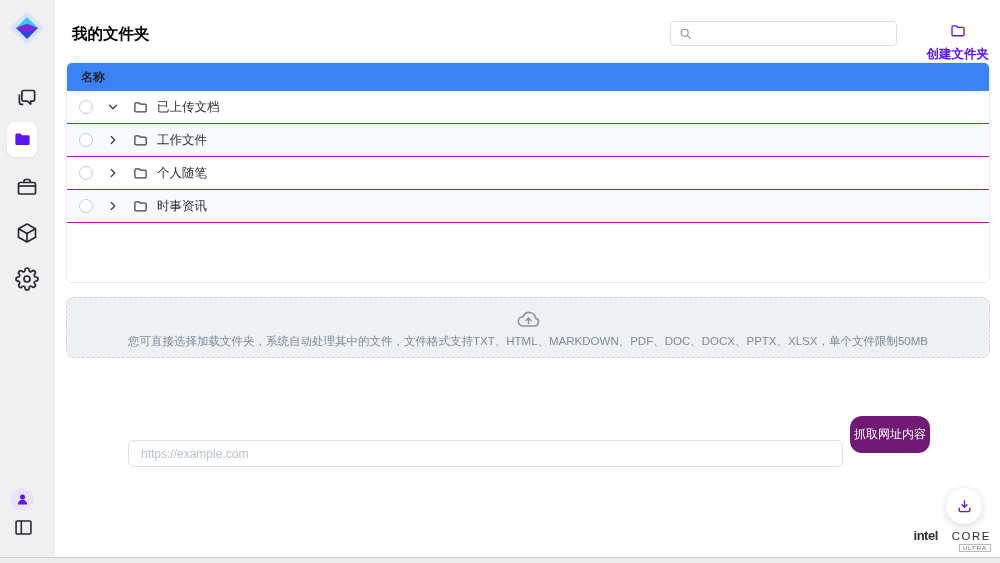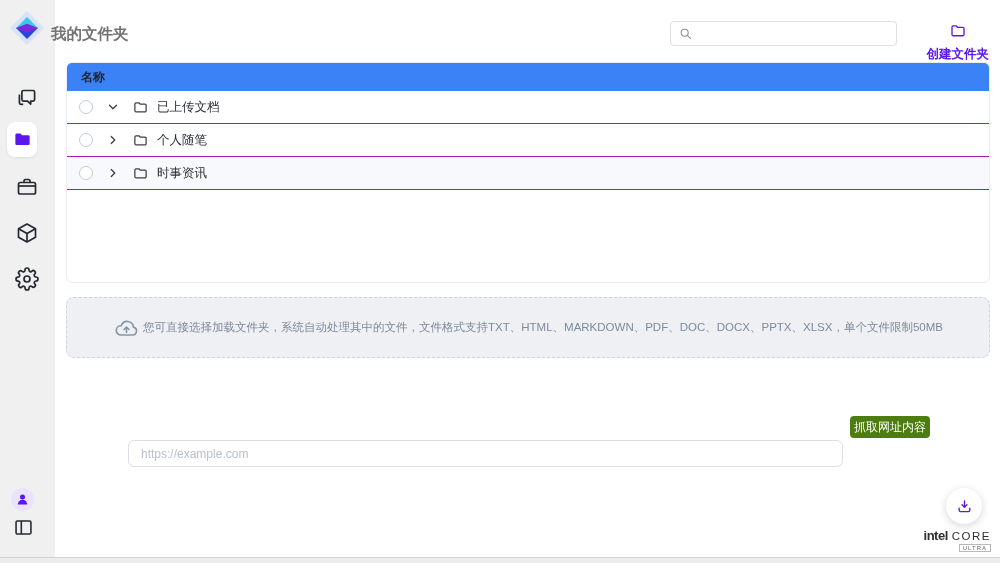--- a/index.html
+++ b/index.html
@@ -16,53 +16,53 @@
   .active-card { position:absolute; left:7px; top:122px; width:30px; height:35px; background:#ffffff; border-radius:8px; box-shadow:0 1px 3px rgba(0,0,0,.08); display:flex; align-items:center; justify-content:center; cursor:pointer; }
   .active-card svg { width:19px; height:19px; }
   .icon-brief { top:175px; }
   .icon-cube { top:221px; }
   .icon-gear { top:267px; }
   .avatar { position:absolute; left:11px; top:488px; width:23px; height:23px; border-radius:50%; background:#eae3fb; display:flex; align-items:center; justify-content:center; cursor:pointer; }
   .avatar svg { width:15px; height:15px; }
   .icon-panel { top:517px; left:13px; width:21px; height:21px; }
 
   
-  .page-title { position:absolute; left:51px; top:24px; font-size:15.5px; font-weight:bold; color:#737373; }
+  .page-title { position:absolute; left:72px; top:24px; font-size:15.5px; font-weight:bold; color:#000000; }
   .search-box { position:absolute; left:670px; top:21px; width:227px; height:25px; border:1px solid #dcdfe6; border-radius:4px; background:#fff; display:flex; align-items:center; padding-left:8px; }
   .search-box svg { width:13px; height:13px; }
   .search-box input { border:none; outline:none; flex:1; font-size:12px; padding:0 8px 0 6px; color:#333; background:transparent; }
   .create-btn { position:absolute; right:11px; top:23px; display:flex; align-items:center; gap:7px; color:#5b16f0; font-size:12.5px; font-weight:bold; background:none; border:none; cursor:pointer;flex-direction:column; }
   .create-btn svg { width:16px; height:16px; }
 
   
   .table-card { position:absolute; left:66px; top:62px; width:924px; height:221px; background:#fff; border:1px solid #ecedf2; border-radius:6px; overflow:hidden; }
   .table-head { height:28px; background:#3b82f6; display:flex; align-items:center; padding-left:14px; font-size:12px; font-weight:bold; color:#1f2430; }
   .t-row { height:33px; display:flex; align-items:center; padding-left:12px; cursor:pointer; border-bottom:1px solid #a21caf; }
   .t-row.alt { background:#f8f9fc; }
   .chk { width:14px; height:14px; border:1.5px solid #c5cad3; border-radius:50%; background:#fff; margin-right:13px; flex:none; cursor:pointer; }
   .chev { width:14px; height:14px; color:#3a3f4a; margin-right:13px; flex:none; }
   .fold { width:15px; height:15px; color:#3a3f4a; margin-right:9px; flex:none; }
   .row-name { font-size:12.5px; color:#2a2e38; }
 
   
-  .dropzone { position:absolute; left:66px; top:297px; width:924px; height:61px; background:#eef0f4; border:1px dashed #cfd4dc; border-radius:8px; display:flex; flex-direction:row; align-items:center; justify-content:center; gap:3px; cursor:pointer; }
+  .dropzone { position:absolute; left:66px; top:297px; width:924px; height:61px; background:#eef0f4; border:1px dashed #cfd4dc; border-radius:8px; display:flex; flex-direction:column; align-items:center; justify-content:center; gap:3px; cursor:pointer; }
   .dropzone svg { width:27px; height:24px; }
   .drop-hint { font-size:11.5px; color:#7f8a9b; }
 
   .or-label { position:absolute; left:55px; right:0; top:384px; text-align:center; font-size:11px; color:#9aa2ae; }
 
   .url-input { position:absolute; left:128px; top:440px; width:715px; height:27px; border:1px solid #dcdfe4; border-radius:6px; padding:0 12px; font-size:12px; color:#333; outline:none; font-family:"Liberation Sans","DejaVu Sans",sans-serif; }
   .url-input::placeholder { color:#b9c0ca; }
-  .fetch-btn { position:absolute; left:850px; top:416px; width:80px; height:22px; background:#4d7c0f; color:#ffffff; font-size:12px; border:none; border-radius:4px; cursor:pointer; font-family:"Liberation Sans","DejaVu Sans",sans-serif; }
+  .fetch-btn { position:absolute; left:850px; top:416px; width:80px; height:37px; background:#701a75; color:#ffffff; font-size:12px; border:none; border-radius:12px; cursor:pointer; font-family:"Liberation Sans","DejaVu Sans",sans-serif; }
 
   
   .fab { position:absolute; left:946px; top:488px; width:36px; height:36px; border-radius:50%; background:#fff; box-shadow:0 2px 8px rgba(0,0,0,.16); border:none; display:flex; align-items:center; justify-content:center; cursor:pointer; }
   .fab svg { width:17px; height:17px; }
   .intel { position:absolute; left:929px; top:528px; width:62px; color:#2f2f31; }
-  .intel-line { display:flex; align-items:baseline; justify-content:flex-end; gap:4px; }
+  .intel-line { display:flex; align-items:baseline; justify-content:flex-end; gap:14px; }
   .intel-word { font-size:13px; font-weight:bold; letter-spacing:-0.5px; }
   .core-word { font-size:11.5px; letter-spacing:1.5px; font-weight:normal; text-transform:uppercase; font-variant:small-caps; }
   .ultra-badge { display:block; margin-left:auto; margin-top:1px; width:max-content; font-size:6px; letter-spacing:1px; color:#6a6a6a; border:1px solid #b9b9b9; padding:0 3px; text-transform:uppercase; }
 
   .bottom-strip { position:absolute; left:0; bottom:0; width:1000px; height:6px; background:#ececec; border-top:1px solid #d3d3d3; }
 </style>
 </head>
 <body>
 
 <div class="app">
@@ -152,20 +152,30 @@
       <span class="chk"></span>
       <svg class="chev" viewBox="0 0 24 24" fill="none" stroke="currentColor" stroke-width="2.2" stroke-linecap="round" stroke-linejoin="round">
           <polyline points="6 9 12 15 18 9"></polyline>
         </svg>
       <svg class="fold" viewBox="0 0 24 24" fill="none" stroke="currentColor" stroke-width="2" stroke-linejoin="round">
           <path d="M3 6.2 a1.8 1.8 0 0 1 1.8-1.8 h4.7 l2 2.1 H19.2 a1.8 1.8 0 0 1 1.8 1.8 v9 a1.8 1.8 0 0 1-1.8 1.8 H4.8 A1.8 1.8 0 0 1 3 17.3 z"></path>
         </svg>
       <span class="row-name">已上传文档</span>
     </div>
 
+    <div class="t-row alt">
+      <span class="chk"></span>
+      <svg class="chev" viewBox="0 0 24 24" fill="none" stroke="currentColor" stroke-width="2.2" stroke-linecap="round" stroke-linejoin="round">
+          <polyline points="9 6 15 12 9 18"></polyline>
+        </svg>
+      <svg class="fold" viewBox="0 0 24 24" fill="none" stroke="currentColor" stroke-width="2" stroke-linejoin="round">
+          <path d="M3 6.2 a1.8 1.8 0 0 1 1.8-1.8 h4.7 l2 2.1 H19.2 a1.8 1.8 0 0 1 1.8 1.8 v9 a1.8 1.8 0 0 1-1.8 1.8 H4.8 A1.8 1.8 0 0 1 3 17.3 z"></path>
+        </svg>
+      <span class="row-name">工作文件</span>
+    </div>
 
     <div class="t-row">
       <span class="chk"></span>
       <svg class="chev" viewBox="0 0 24 24" fill="none" stroke="currentColor" stroke-width="2.2" stroke-linecap="round" stroke-linejoin="round">
           <polyline points="9 6 15 12 9 18"></polyline>
         </svg>
       <svg class="fold" viewBox="0 0 24 24" fill="none" stroke="currentColor" stroke-width="2" stroke-linejoin="round">
           <path d="M3 6.2 a1.8 1.8 0 0 1 1.8-1.8 h4.7 l2 2.1 H19.2 a1.8 1.8 0 0 1 1.8 1.8 v9 a1.8 1.8 0 0 1-1.8 1.8 H4.8 A1.8 1.8 0 0 1 3 17.3 z"></path>
         </svg>
       <span class="row-name">个人随笔</span>

